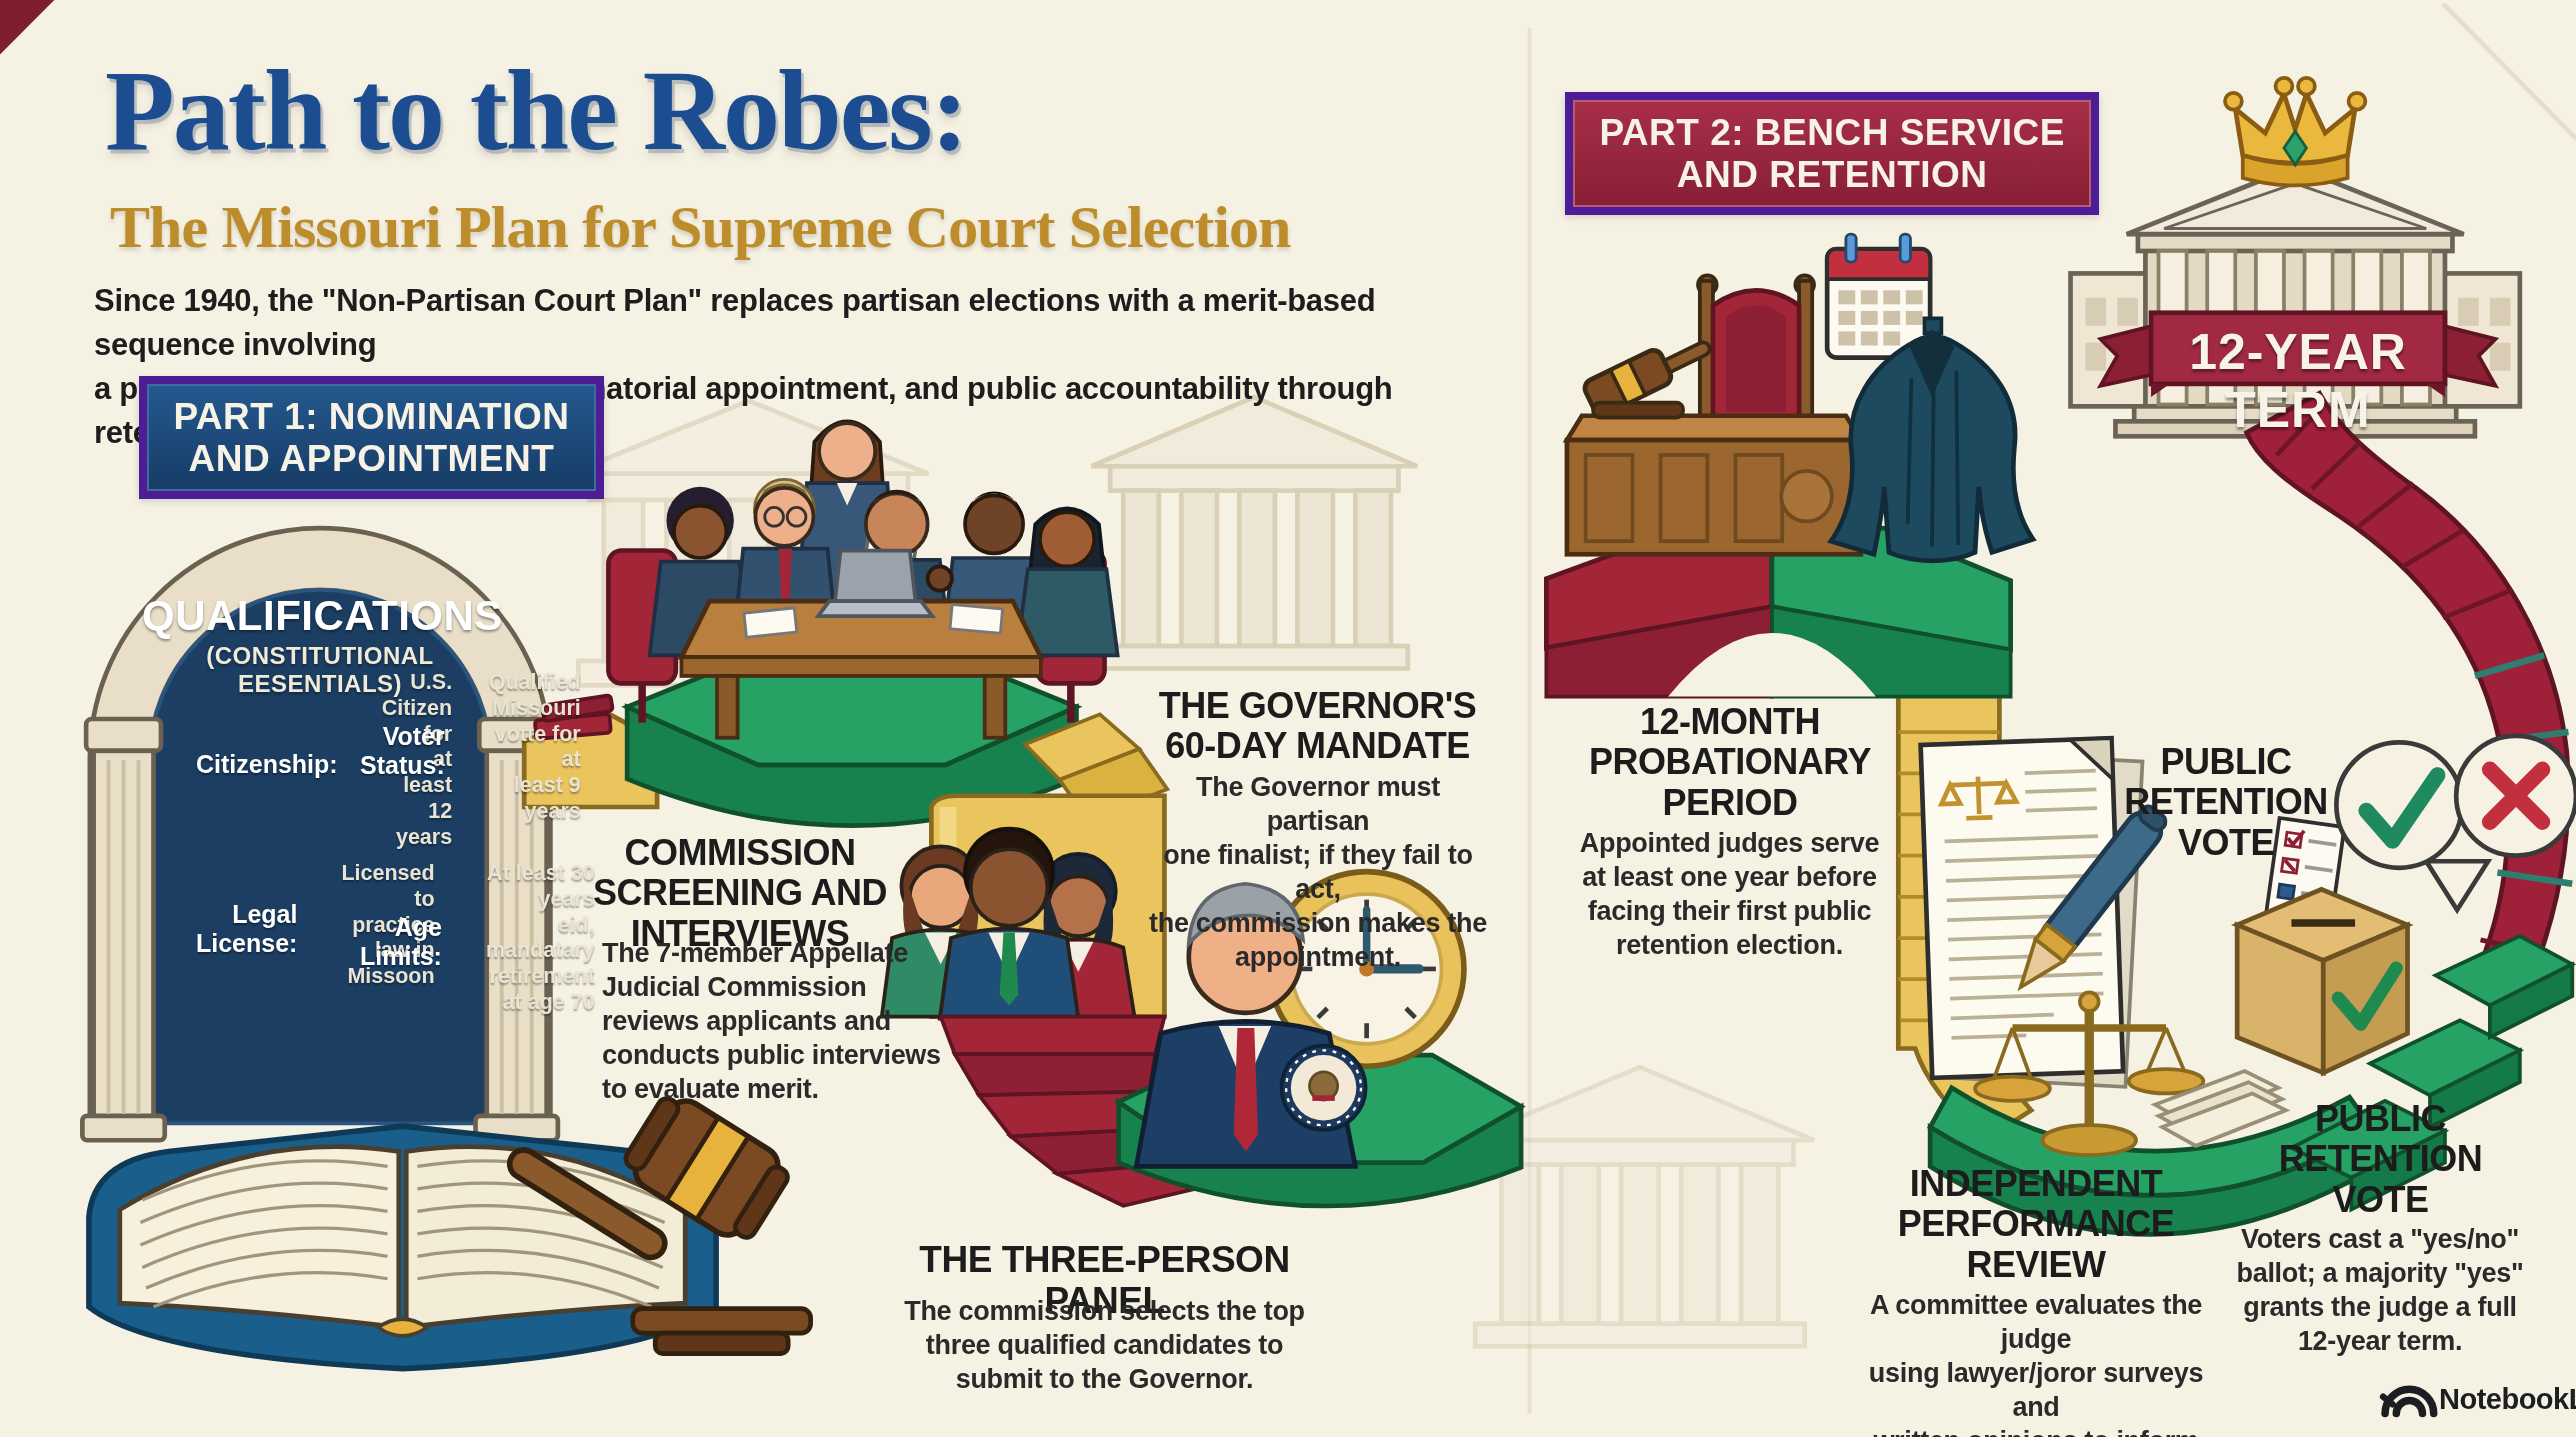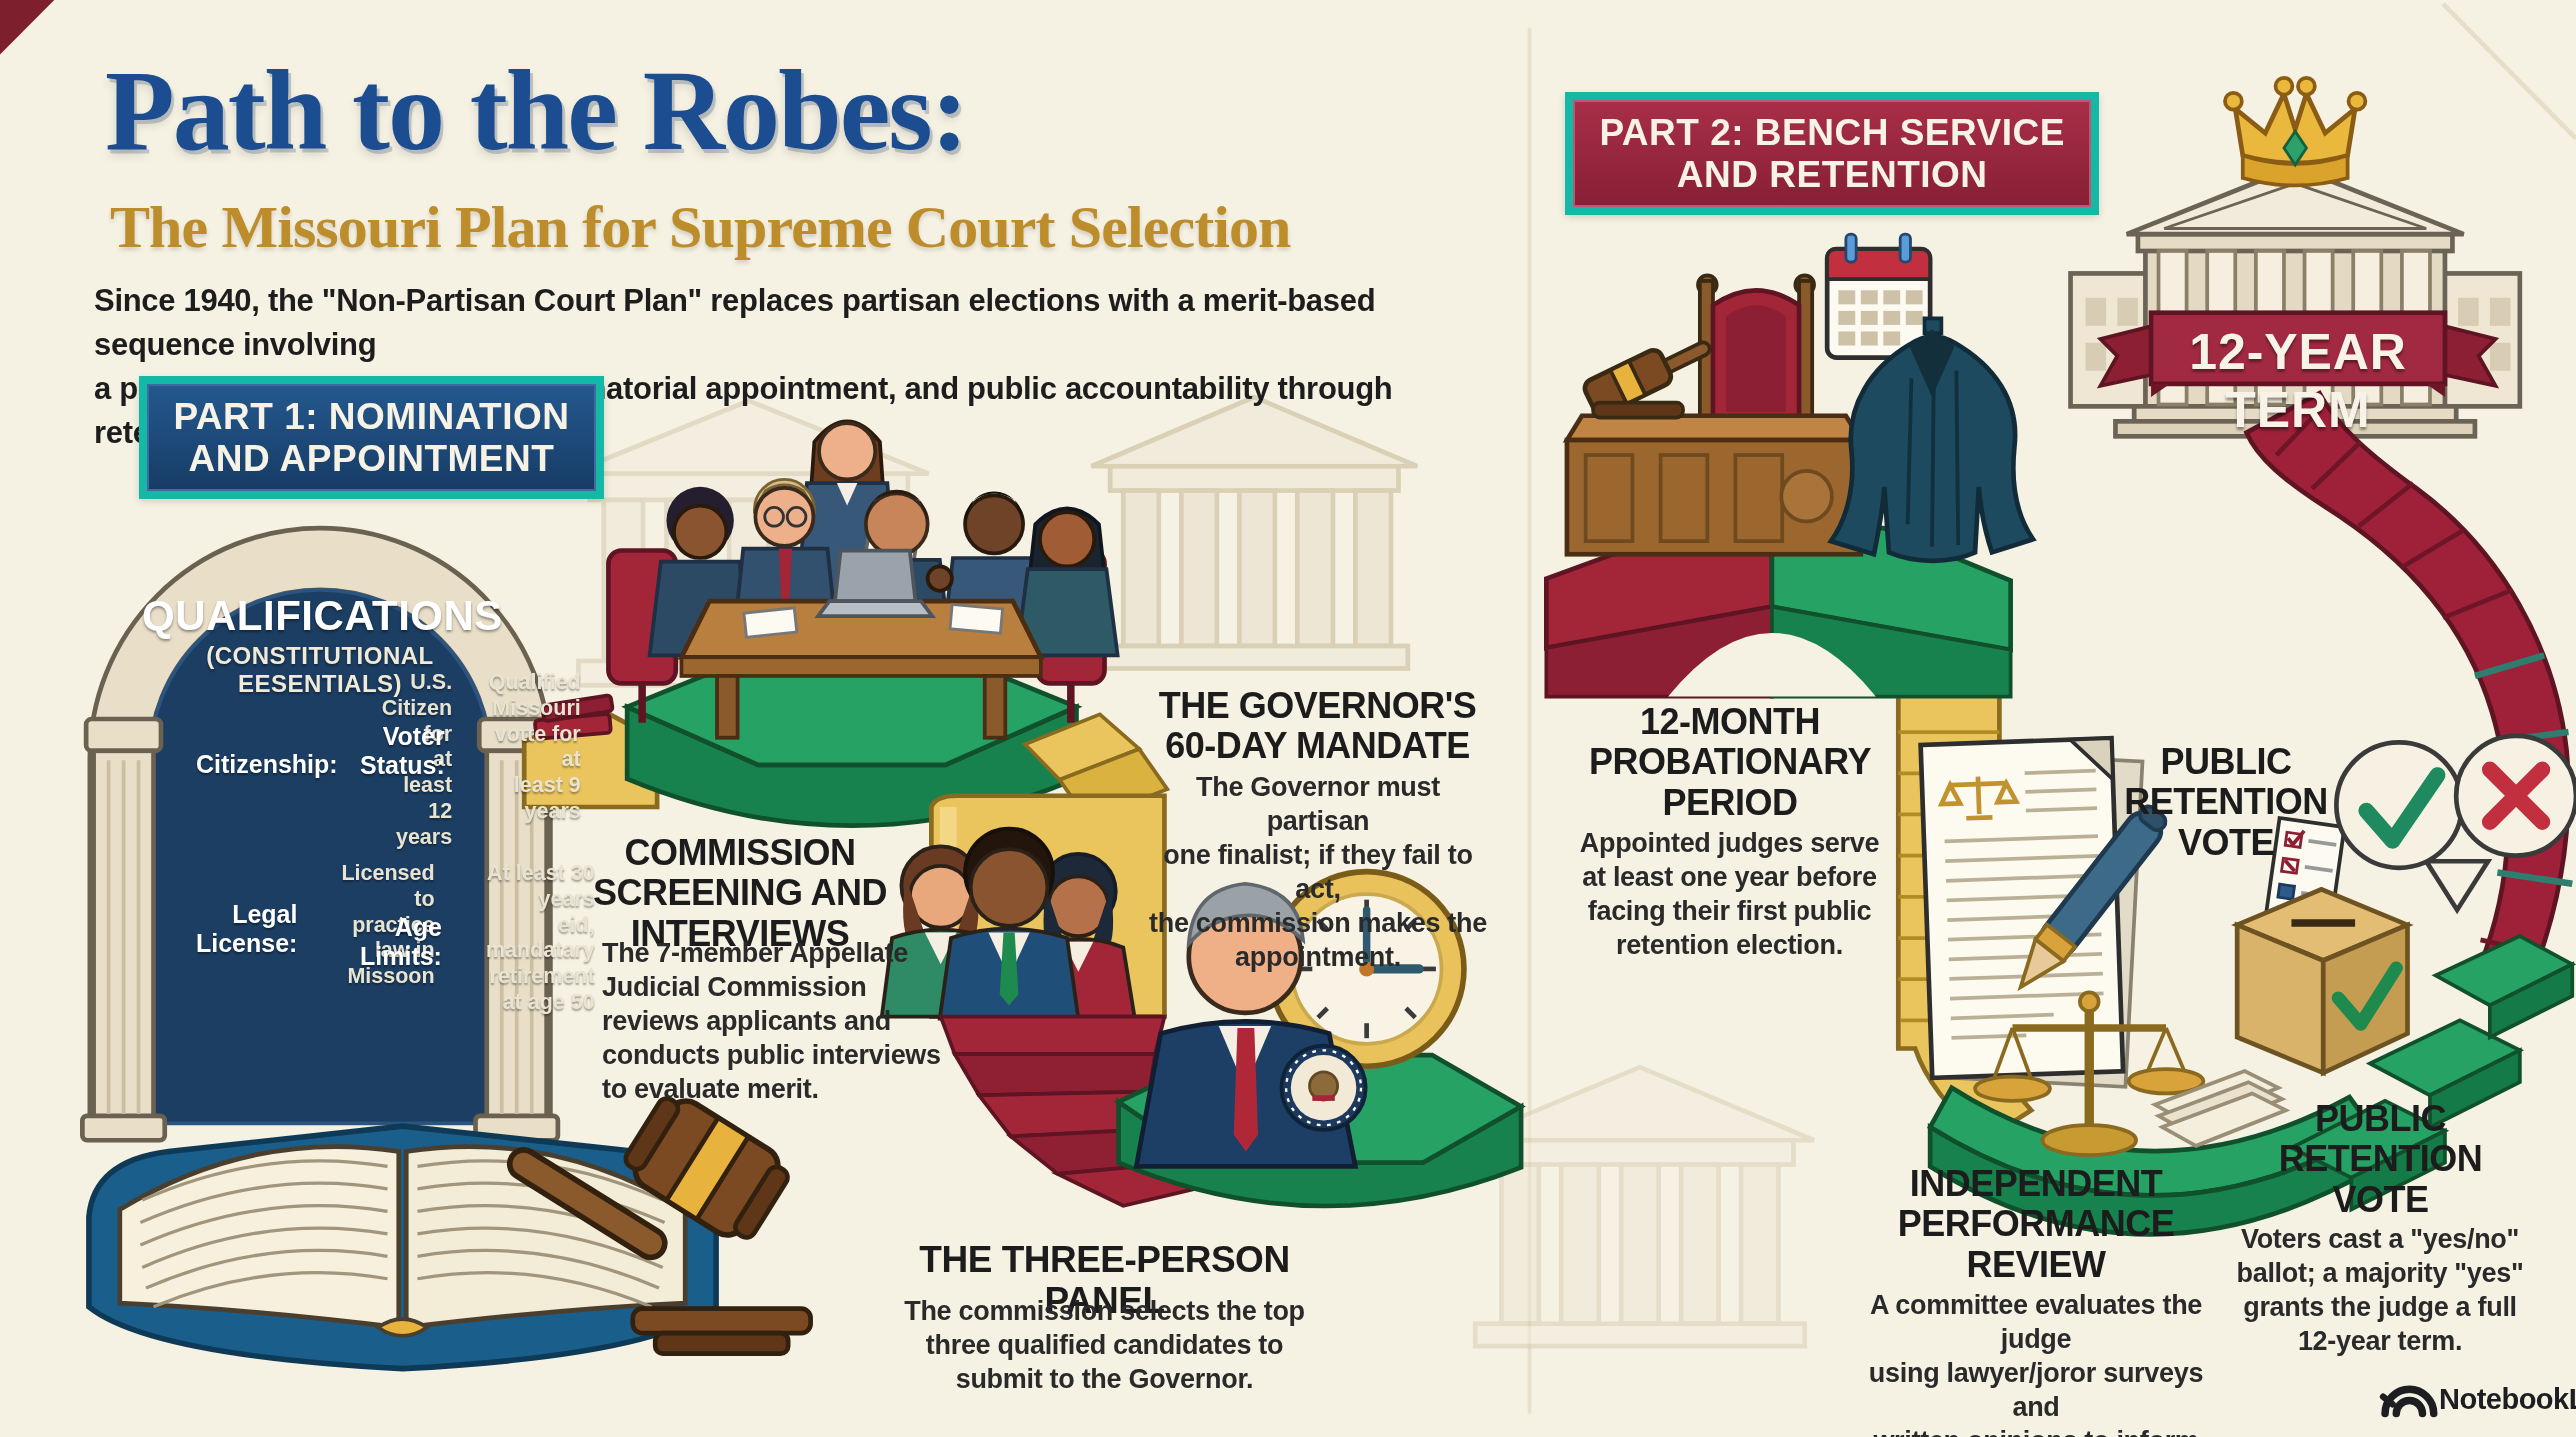--- a/index.html
+++ b/index.html
@@ -6,21 +6,21 @@
   body{width:2576px;height:1438px;background:#f5f1e3;position:relative;overflow:hidden;
        font-family:"Liberation Sans",sans-serif;}
   #canvas{position:absolute;inset:0;width:2576px;height:1438px;}
   svg.art{position:absolute;left:0;top:0;z-index:1;}
   .txt{position:absolute;z-index:2;white-space:pre-line;}
   .title{font-family:"Liberation Serif",serif;font-weight:bold;font-size:114px;color:#1b4d90;
          letter-spacing:-1.9px;text-shadow:2.8px 3.7px 0 rgba(17,48,94,.22), 0 5.6px 9.4px rgba(0,0,0,.12);}
   .subtitle{font-family:"Liberation Serif",serif;font-weight:bold;font-size:60px;color:#bd8d2b;
          letter-spacing:-0.9px;text-shadow:0 2.8px 4.7px rgba(0,0,0,.15);}
   .intro{font-size:31px;font-weight:bold;color:#1d1d1d;line-height:1.42;letter-spacing:-0.3px;}
-  .badge-frame{position:absolute;z-index:2;background:#14b8a6;padding:8.4px;box-shadow:0 2.8px 7.5px rgba(0,0,0,.15);}
+  .badge-frame{position:absolute;z-index:2;background:#4c1d95;padding:8.4px;box-shadow:0 2.8px 7.5px rgba(0,0,0,.15);}
   .badge-inner{padding:9.4px 24px;text-align:center;}
   .badge-inner .bt{font-size:37px;font-weight:bold;color:#f6f2e6;line-height:1.13;letter-spacing:0.5px;white-space:pre-line;}
   .badge-blue{background:linear-gradient(180deg,#24588e,#173c66);border:2.8px solid #3f6b9e;}
   .badge-red{background:linear-gradient(180deg,#a82e48,#871f35);border:2.8px solid #bb5a6e;}
   .h-step{font-weight:bold;font-size:36px;color:#1c1c1c;text-align:center;line-height:1.12;letter-spacing:-0.5px;}
   .b-step{font-weight:bold;font-size:27px;color:#2a2a2a;text-align:center;line-height:1.26;letter-spacing:-0.3px;}
   .b-left{text-align:left;}
   .arch-title{font-weight:bold;font-size:42px;color:#ffffff;text-align:center;letter-spacing:0.5px;
               text-shadow:0 1.9px 2.8px rgba(0,0,0,.4);}
   .arch-sub{font-weight:bold;font-size:24px;color:#f0ead8;text-align:center;letter-spacing:0.5px;
@@ -595,21 +595,21 @@
           <line x1="48" y1="66" x2="48" y2="71"></line>
       <line x1="29" y1="52" x2="34" y2="52"></line>
           <line x1="62" y1="52" x2="67" y2="52"></line>
     </g>
     <line x1="48" y1="52" x2="48" y2="38" stroke="#7e1f2e" stroke-width="4" stroke-linecap="round"></line>
     <line x1="48" y1="52" x2="57" y2="60" stroke="#7e1f2e" stroke-width="4" stroke-linecap="round"></line>
   </svg>
   <div class="qlabel">Age Limits:</div>
   <div class="qtext">At least 30 years
 eid, mandatary
-retirement at age 50</div>
+retirement at age 70</div>
 </div>
 
 <div class="txt h-step" style="left:548px;top:833px;width:384px;">COMMISSION
 SCREENING AND
 INTERVIEWS</div>
 <div class="txt b-step b-left" style="left:602px;top:936px;width:393px;">The 7-member Appellate
 Judicial Commission
 reviews applicants and
 conducts public interviews
 to evaluate merit.</div>

